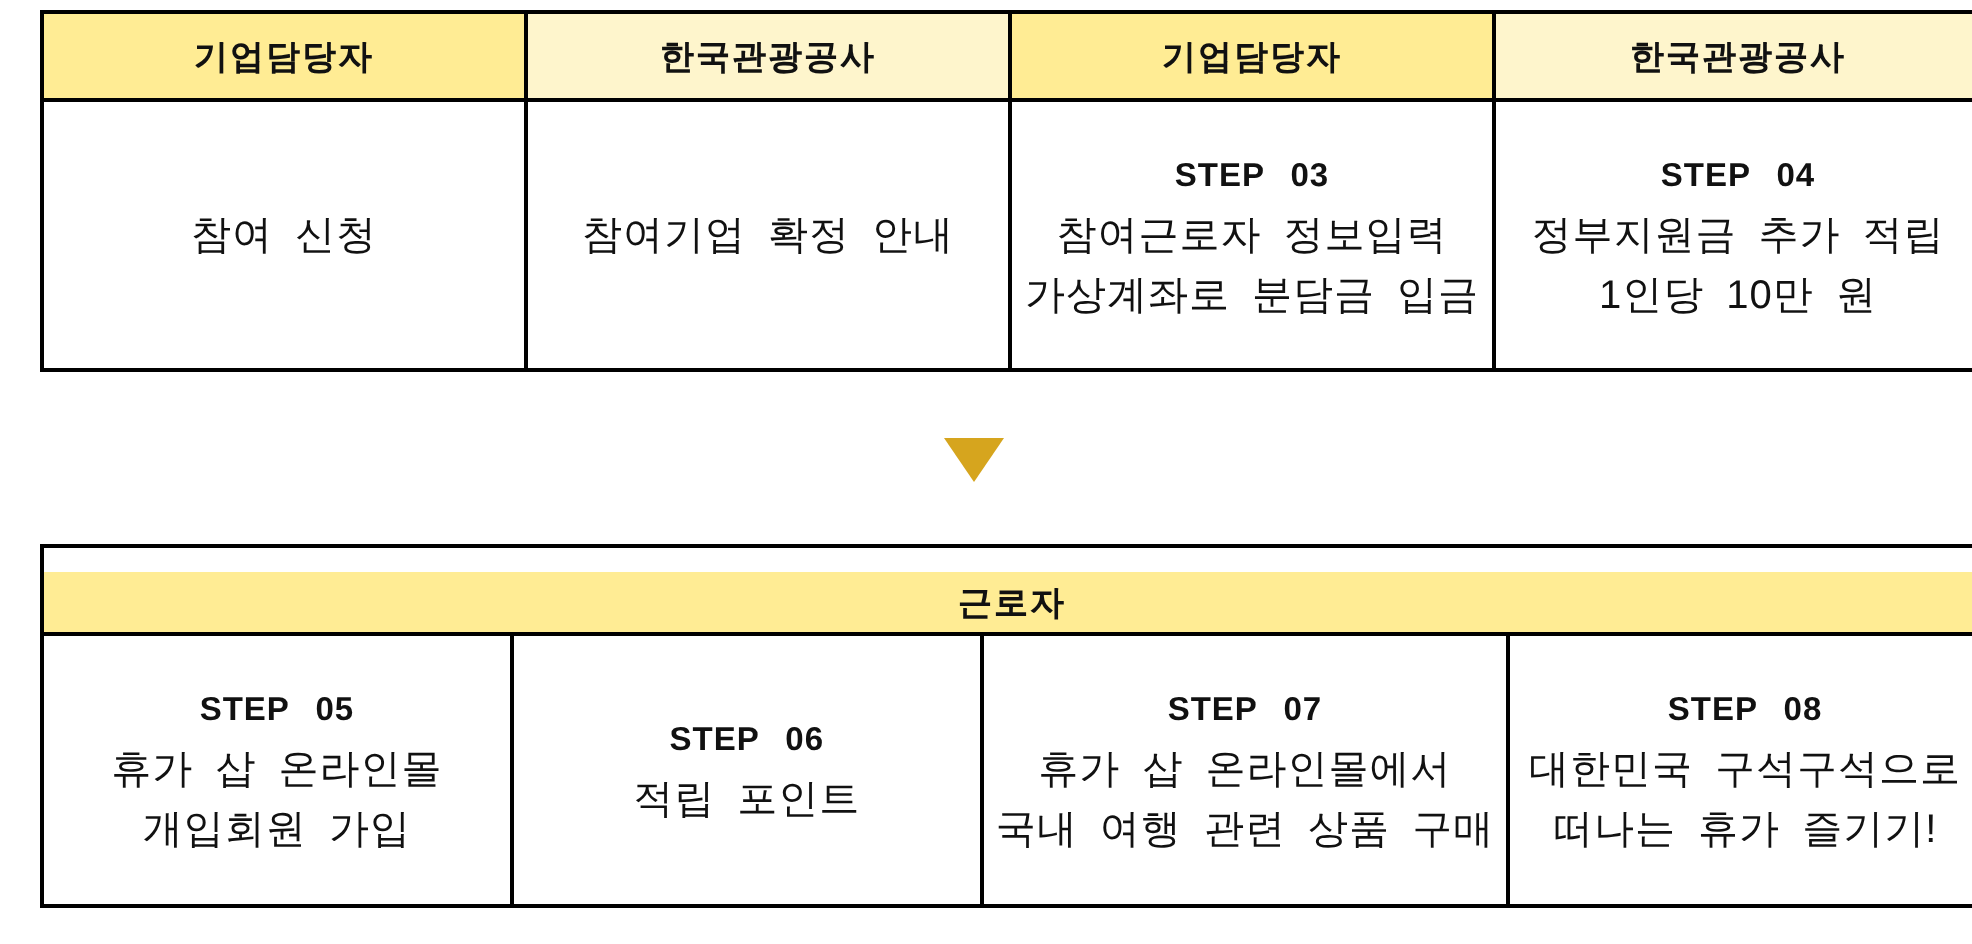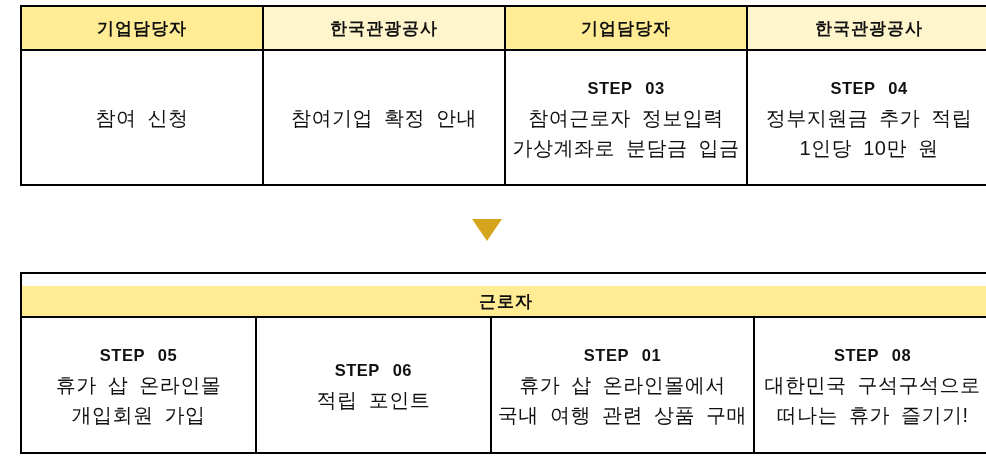--- a/index.html
+++ b/index.html
@@ -131,21 +131,21 @@
     <div class="bcell">
       <div class="step-title">STEP 05</div>
       <div class="step-line">휴가 삽 온라인몰</div>
       <div class="step-line">개입회원 가입</div>
     </div>
     <div class="bcell">
       <div class="step-title">STEP 06</div>
       <div class="step-line">적립 포인트</div>
     </div>
     <div class="bcell">
-      <div class="step-title">STEP 01</div>
+      <div class="step-title">STEP 07</div>
       <div class="step-line">휴가 삽 온라인몰에서</div>
       <div class="step-line">국내 여행 관련 상품 구매</div>
     </div>
     <div class="bcell no-r">
       <div class="step-title">STEP 08</div>
       <div class="step-line">대한민국 구석구석으로</div>
       <div class="step-line">떠나는 휴가 즐기기!</div>
     </div>
   </div>
 

